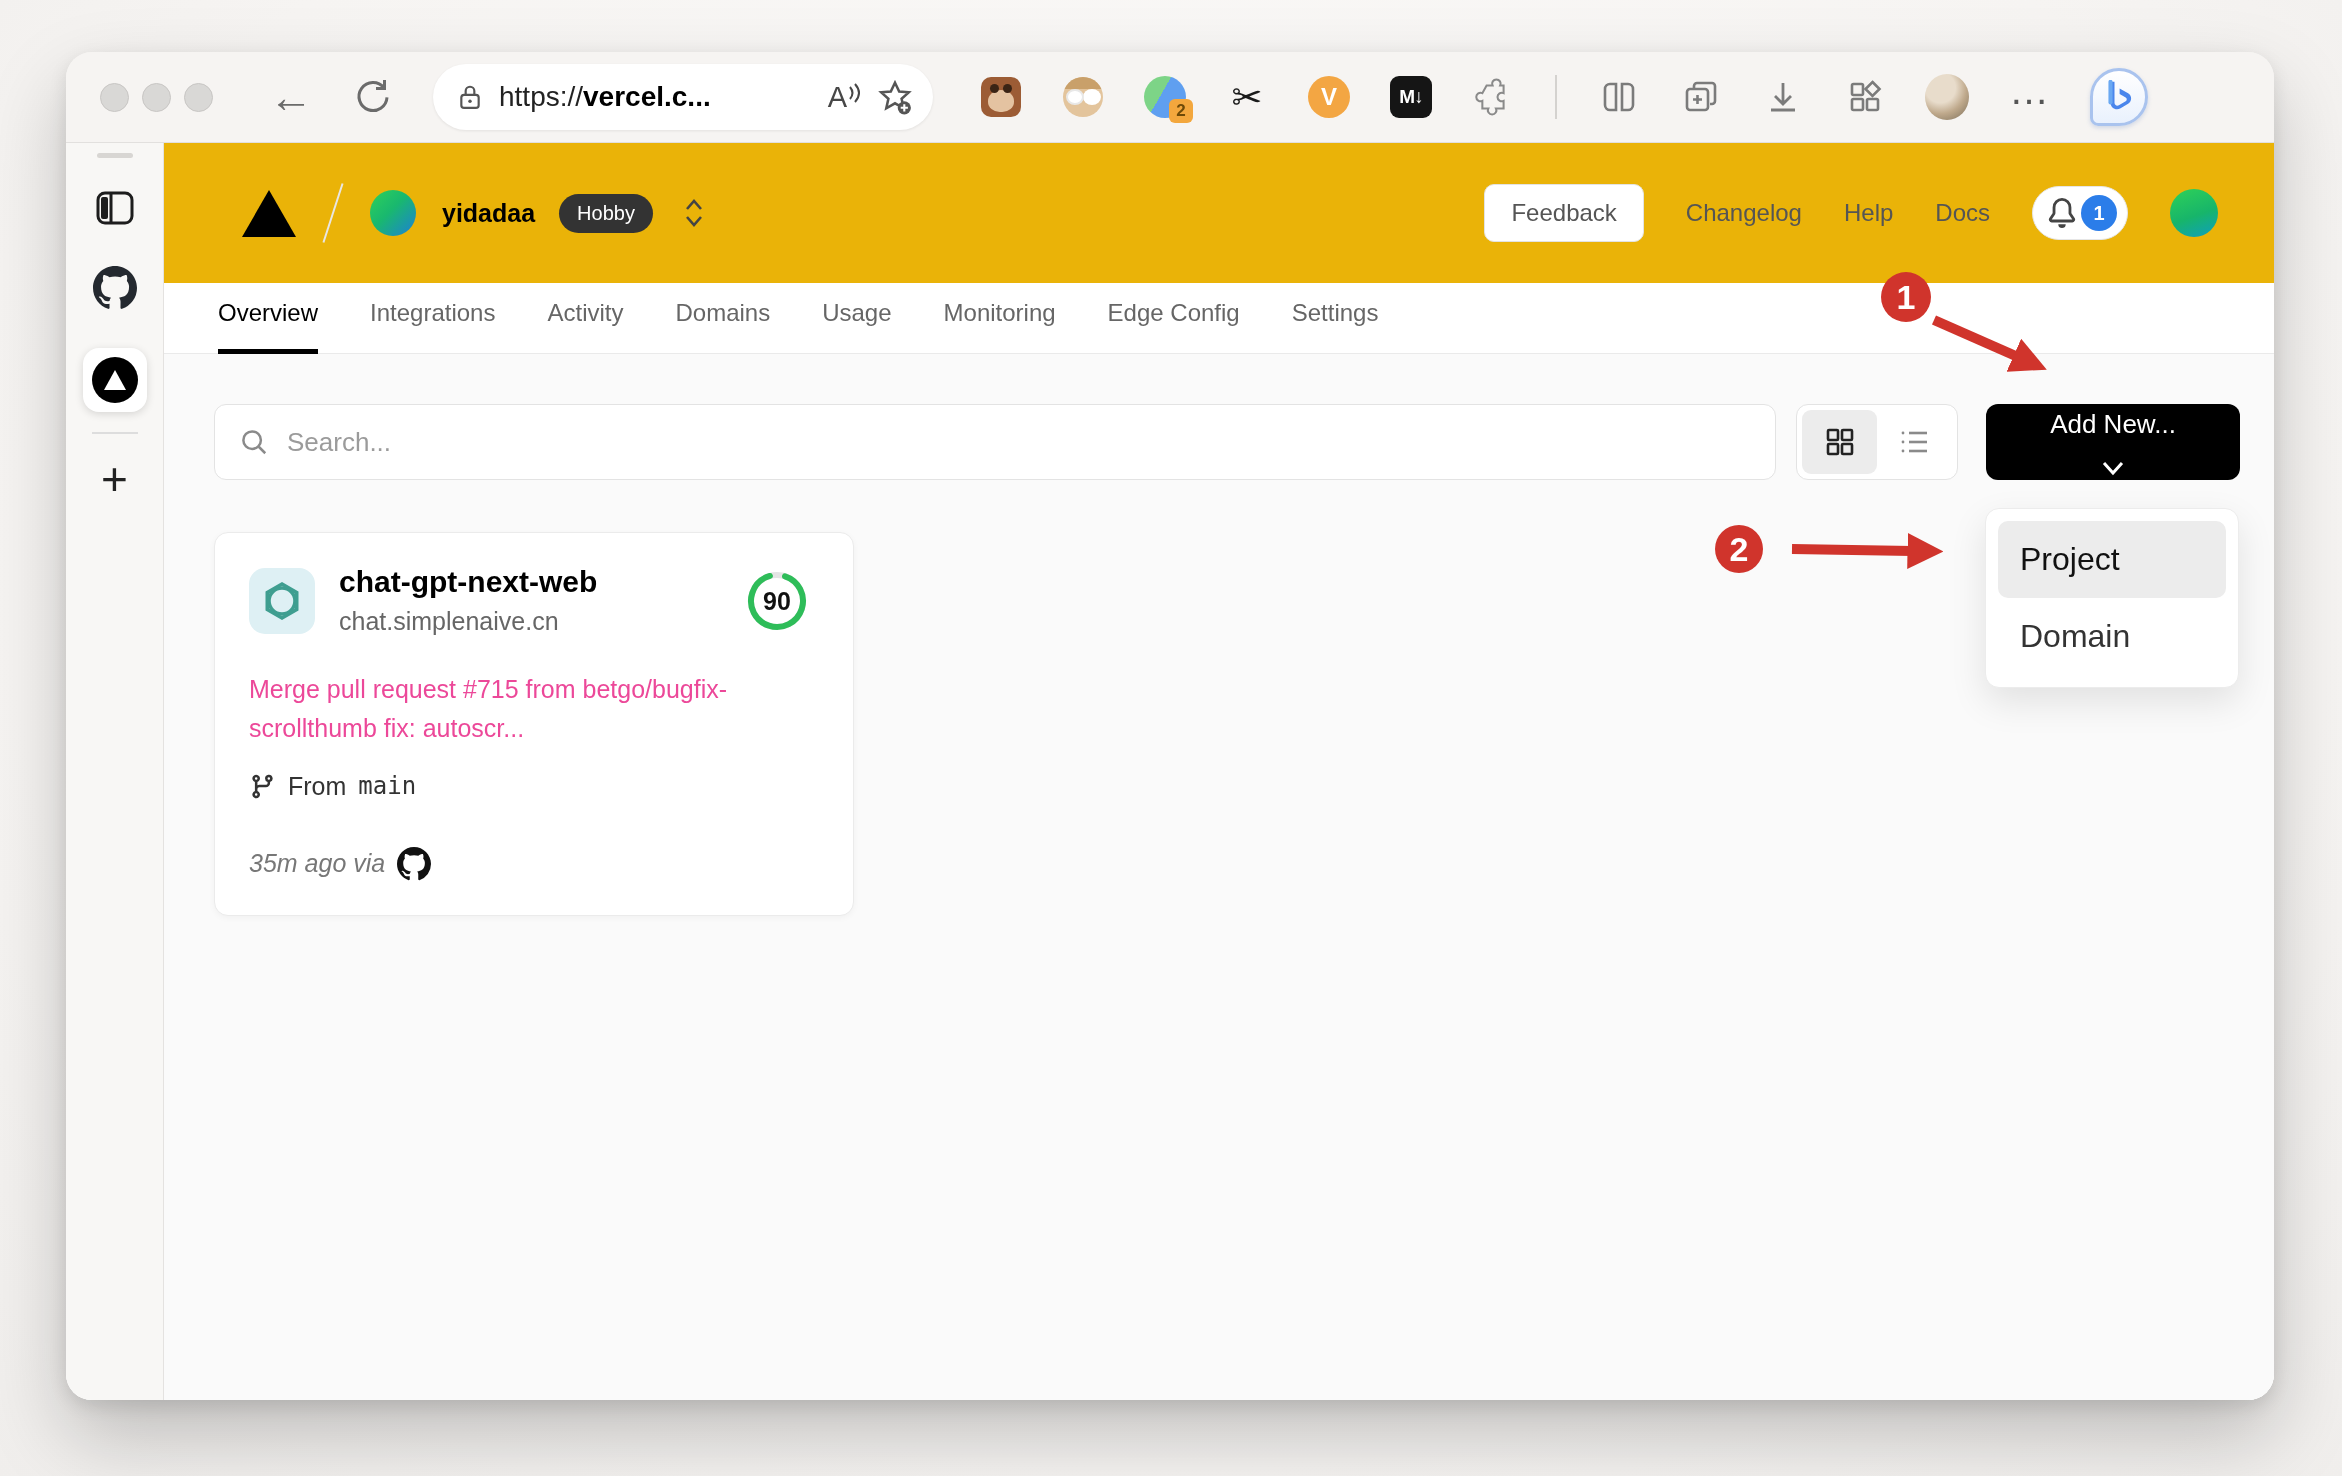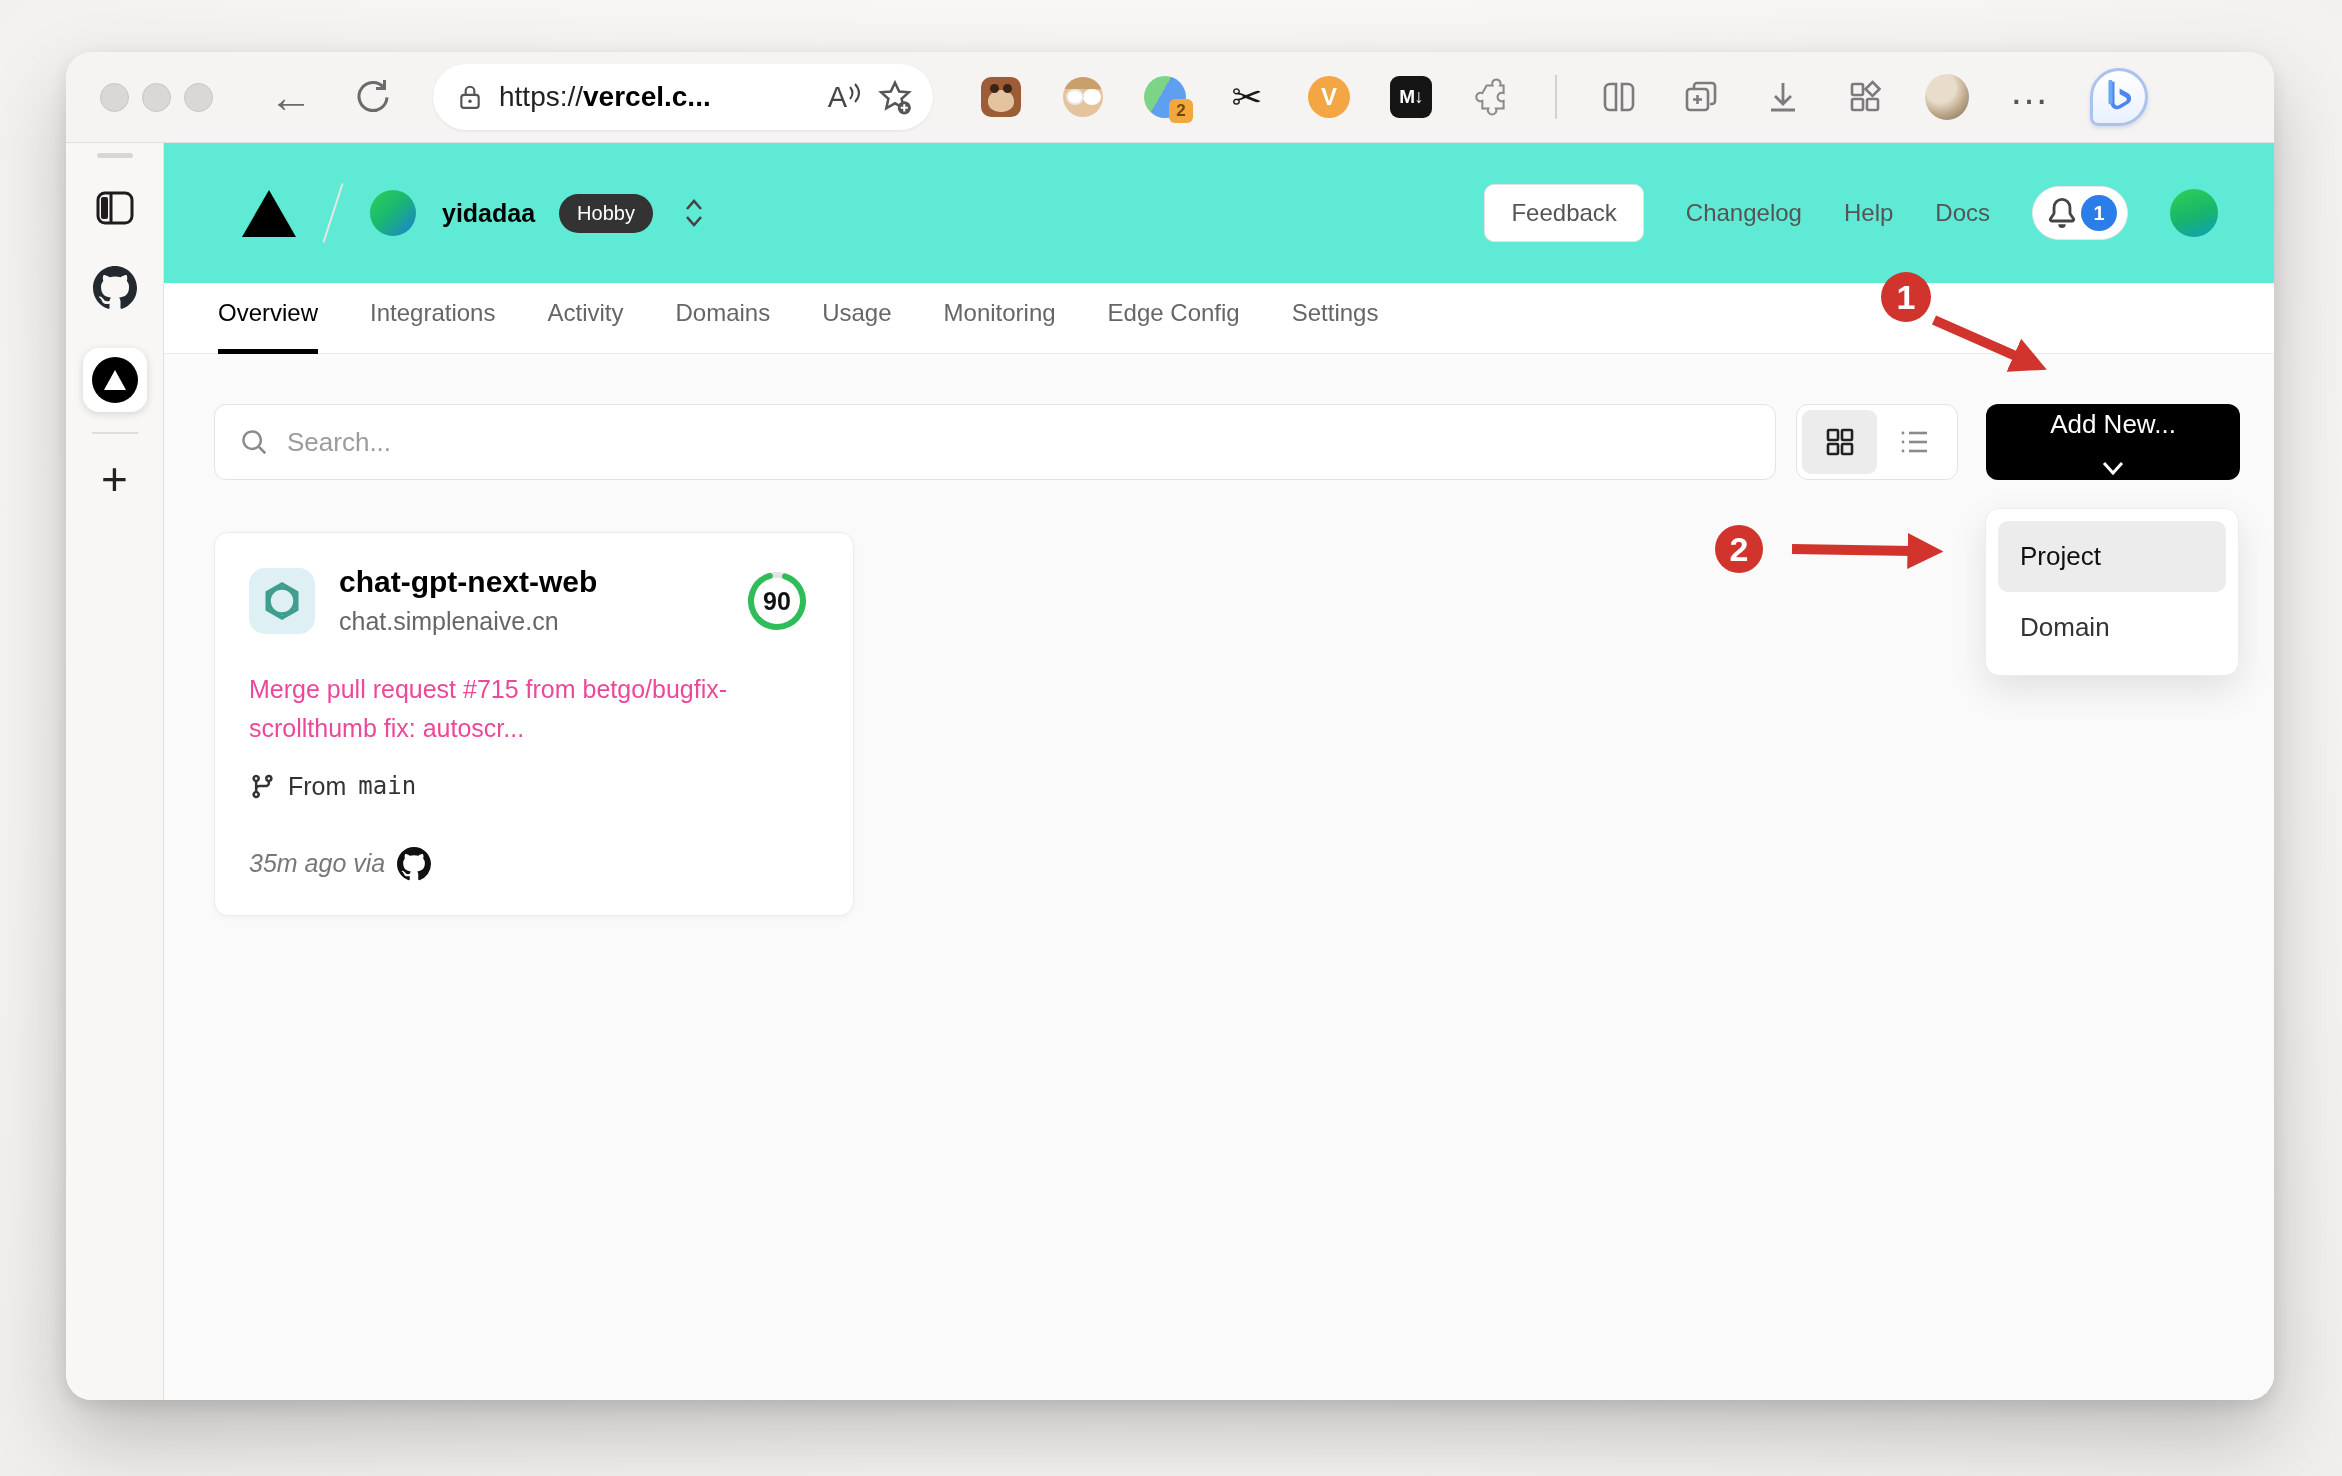--- a/index.html
+++ b/index.html
@@ -45,21 +45,21 @@
   .vtabs-handle { width:36px; height:5px; border-radius:3px; background:#d8d6d3; margin-bottom:32px; }
   .vt-btn { background:none; border:none; display:flex; align-items:center; justify-content:center; }
   .vt-tile { width:64px; height:64px; border-radius:16px; background:#fff; box-shadow:0 2px 8px rgba(0,0,0,.14); display:flex; align-items:center; justify-content:center; margin-top:38px; }
   .vt-circle { width:46px; height:46px; border-radius:50%; background:#000; display:flex; align-items:center; justify-content:center; }
   .vt-divider { width:46px; height:2px; background:#ddd; margin:20px 0 22px; }
   .vt-plus { font-size:46px; color:#222; font-weight:300; line-height:1; }
 
   .main { flex:1; display:flex; flex-direction:column; background:#fff; min-width:0; }
 
   
-  .dash-header { height:140px; display:flex; align-items:center; padding:0 56px 0 78px; background:#5eead4; }
+  .dash-header { height:140px; display:flex; align-items:center; padding:0 56px 0 78px; background:#eab308; }
   .hdr-left { display:flex; align-items:center; gap:24px; }
   .slash { width:2px; height:62px; background:#e8e6e3; transform:rotate(18deg); margin:0 12px; }
   .team-avatar { width:46px; height:46px; border-radius:50%; background:linear-gradient(135deg,#2fd158 0%, #19b86f 45%, #1d7fd8 100%); }
   .team-name { font-size:25px; font-weight:bold; color:#000; margin-left:2px; }
   .plan-badge { background:#333; color:#fff; font-size:20px; border-radius:999px; padding:8px 18px; }
   .hdr-right { margin-left:auto; display:flex; align-items:center; gap:42px; }
   .feedback-btn { background:#fff; border:1px solid #e3e3e3; border-radius:10px; padding:14px 26px; font-size:24px; color:#555; }
   .hdr-link { font-size:24px; color:#555; background:none; border:none; }
   .bell-pill { display:flex; align-items:center; gap:4px; background:#fff; border:1px solid #e6e6e6; border-radius:999px; padding:8px 10px 8px 14px; }
   .bell-badge { width:36px; height:36px; border-radius:50%; background:#2b7de9; color:#fff; font-size:20px; font-weight:bold; display:flex; align-items:center; justify-content:center; }
@@ -77,21 +77,21 @@
   .searchbox { flex:1; height:76px; background:#fff; border:1px solid #e3e3e3; border-radius:12px; display:flex; align-items:center; padding:0 20px 0 24px; }
   .searchbox input { border:none; outline:none; flex:1; font-size:26px; color:#333; margin-left:18px; font-family:"Liberation Sans",sans-serif; background:transparent; }
   .searchbox input::placeholder { color:#9b9b9b; }
   .viewtoggle { width:162px; height:76px; margin-left:20px; background:#fff; border:1px solid #e3e3e3; border-radius:12px; display:flex; align-items:center; padding:5px; }
   .vt-cell { flex:1; height:100%; display:flex; align-items:center; justify-content:center; border-radius:9px; background:none; border:none; }
   .vt-cell.active { background:#ececec; }
   .addnew { width:254px; height:76px; margin-left:28px; background:#000; border:none; border-radius:12px; color:#fff; font-size:26px; font-weight:500; display:flex; align-items:center; justify-content:center; gap:20px; font-family:"Liberation Sans",sans-serif;flex-direction:column; }
 
   
   .dropdown { position:absolute; left:1821px; top:154px; width:254px; background:#fff; border:1px solid #ececec; border-radius:14px; box-shadow:0 14px 36px rgba(0,0,0,.10); padding:12px; z-index:5; }
-  .dd-item { font-size:26px; color:#333; padding:20px 22px; border-radius:10px; }
+  .dd-item { font-size:32px; color:#333; padding:20px 22px; border-radius:10px; }
   .dd-item.highlighted { background:#ececec; color:#111; }
 
   
   .card { width:640px; margin:52px 0 0 0; background:#fff; border:1px solid #ebebeb; border-radius:14px; box-shadow:0 2px 6px rgba(0,0,0,.04); padding:32px 34px 34px; }
   .card-head { display:flex; align-items:center; gap:24px; }
   .proj-logo { width:66px; height:66px; border-radius:16px; background:#def0f4; display:flex; align-items:center; justify-content:center; flex-shrink:0; }
   .proj-titles { min-width:0; }
   .proj-name { font-size:30px; font-weight:bold; color:#000; }
   .proj-domain { font-size:25px; color:#666; margin-top:8px; }
   .score-ring { margin-left:auto; margin-right:10px; position:relative; width:64px; height:64px; }

